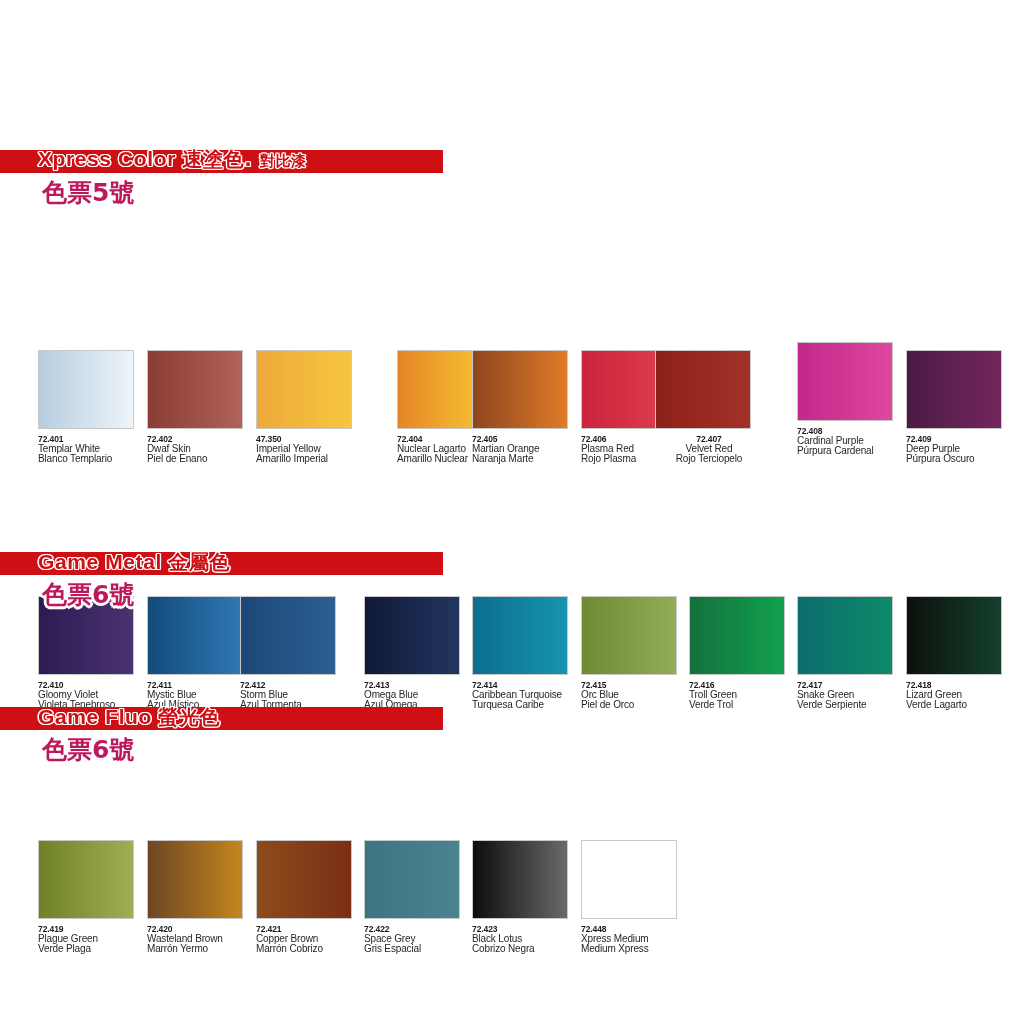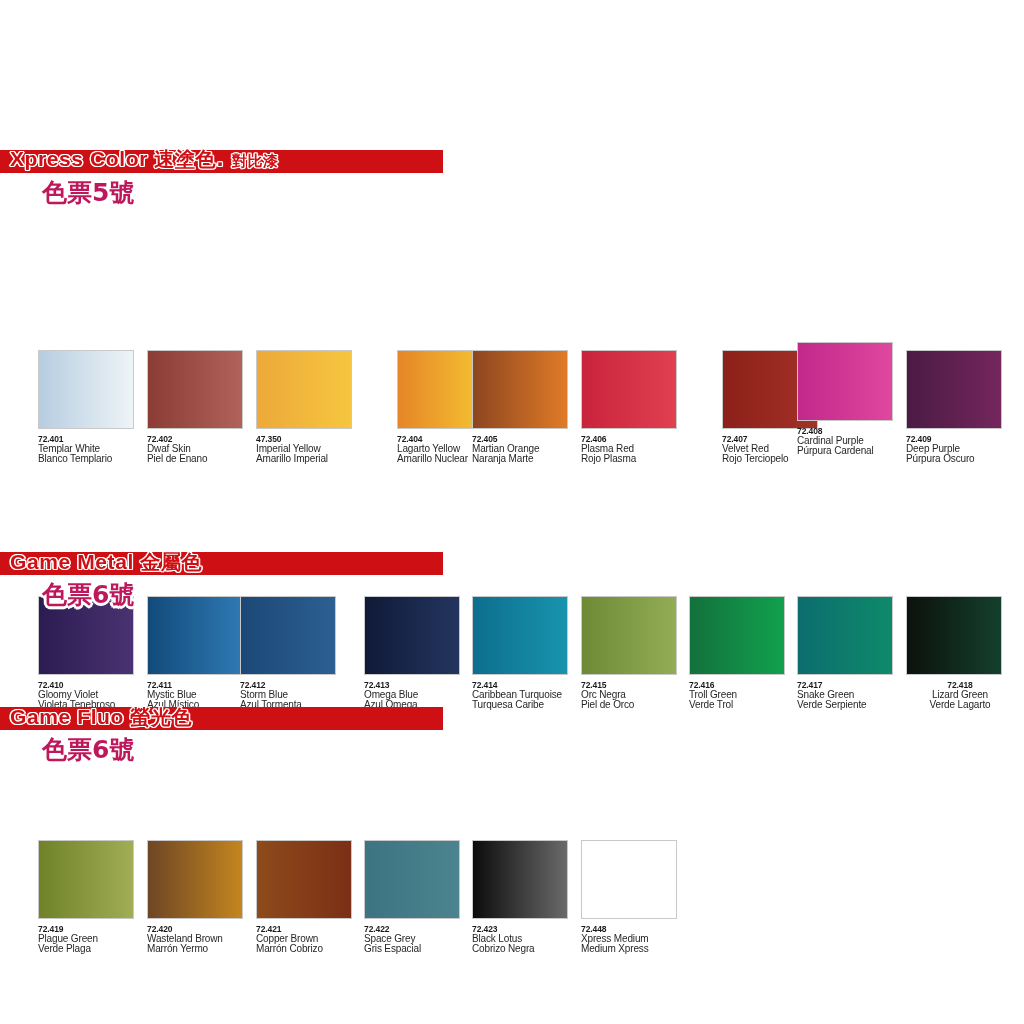--- a/index.html
+++ b/index.html
@@ -27,20 +27,21 @@
     color:#ffffff;
     letter-spacing:0.6px;
     padding-left:10px;
     white-space:nowrap;
     line-height:23px;
     position:relative;
     top:-2px;
     text-shadow:
       -1.4px 0 0 #fff, 1.4px 0 0 #fff, 0 -1.4px 0 #fff, 0 1.4px 0 #fff,
       -1px -1px 0 #fff, 1px -1px 0 #fff, -1px 1px 0 #fff, 1px 1px 0 #fff;
+    margin-left: 28px;
   }
   .bar-text .en{font-family:"Liberation Sans", sans-serif;color:#ce0f14;}
   .bar-text .cn{font-family:"DejaVu Sans", sans-serif;color:#ce0f14;font-size:20px;}
   .bar-text .cn-small{font-family:"DejaVu Sans", sans-serif;color:#ce0f14;font-size:15px;}
 
   
   .row{position:absolute;left:0;}
   .cell{position:absolute;top:0;width:108px;}
   .chip{
     width:96px;height:79px;
@@ -103,41 +104,41 @@
           <div class="labels">
             <div class="code">47.350</div>
             <div class="nm">Imperial Yellow</div>
             <div class="nm">Amarillo Imperial</div>
           </div>
         </div>
         <div class="cell" style="left: 364px; top: 175px; padding-left: 33px;">
           <div class="chip" style="background: linear-gradient(to right, rgb(229, 133, 39) 0%, rgb(247, 202, 51) 100%); width: 96px; height: 79px;"></div>
           <div class="labels">
             <div class="code">72.404</div>
-            <div class="nm">Lagarto Yellow</div>
+            <div class="nm">Nuclear Lagarto</div>
             <div class="nm">Amarillo Nuclear</div>
           </div>
         </div>
         <div class="cell" style="left: 472px; top: 175px;">
           <div class="chip" style="background: linear-gradient(to right, rgb(141, 69, 32) 0%, rgb(224, 123, 39) 100%); width: 96px; height: 79px;"></div>
           <div class="labels">
             <div class="code">72.405</div>
             <div class="nm">Martian Orange</div>
             <div class="nm">Naranja Marte</div>
           </div>
         </div>
         <div class="cell" style="left: 581px; top: 175px;">
           <div class="chip" style="background: linear-gradient(to right, rgb(201, 35, 60) 0%, rgb(224, 64, 80) 100%); width: 96px; height: 79px;"></div>
           <div class="labels">
             <div class="code">72.406</div>
             <div class="nm">Plasma Red</div>
             <div class="nm">Rojo Plasma</div>
           </div>
         </div>
-        <div class="cell" style="left: 722px; top: 175px;">
+        <div class="cell" style="left: 655px; top: 175px; text-align: center;">
           <div class="chip" style="background: linear-gradient(to right, rgb(140, 32, 24) 0%, rgb(163, 49, 40) 100%); width: 96px; height: 79px;"></div>
           <div class="labels">
             <div class="code">72.407</div>
             <div class="nm">Velvet Red</div>
             <div class="nm">Rojo Terciopelo</div>
           </div>
         </div>
         <div class="cell" style="left: 797px; top: 167px;">
           <div class="chip" style="background: linear-gradient(to right, rgb(193, 40, 138) 0%, rgb(224, 71, 159) 100%); width: 96px; height: 79px;"></div>
           <div class="labels">
@@ -193,41 +194,41 @@
           <div class="labels">
             <div class="code">72.414</div>
             <div class="nm">Caribbean Turquoise</div>
             <div class="nm">Turquesa Caribe</div>
           </div>
         </div>
         <div class="cell" style="left: 581px; top: 298px;">
           <div class="chip" style="background: linear-gradient(to right, rgb(110, 138, 53) 0%, rgb(146, 173, 85) 100%); width: 96px; height: 79px;"></div>
           <div class="labels">
             <div class="code">72.415</div>
-            <div class="nm">Orc Negra</div>
+            <div class="nm">Orc Blue</div>
             <div class="nm">Piel de Orco</div>
           </div>
         </div>
         <div class="cell" style="left: 689px; top: 298px;">
           <div class="chip" style="background: linear-gradient(to right, rgb(19, 113, 60) 0%, rgb(17, 161, 78) 100%); width: 96px; height: 79px;"></div>
           <div class="labels">
             <div class="code">72.416</div>
             <div class="nm">Troll Green</div>
             <div class="nm">Verde Trol</div>
           </div>
         </div>
         <div class="cell" style="left: 797px; top: 298px;">
           <div class="chip" style="background: linear-gradient(to right, rgb(12, 109, 110) 0%, rgb(14, 138, 106) 100%); width: 96px; height: 79px;"></div>
           <div class="labels">
             <div class="code">72.417</div>
             <div class="nm">Snake Green</div>
             <div class="nm">Verde Serpiente</div>
           </div>
         </div>
-        <div class="cell" style="left: 906px; top: 298px; text-align: center;">
+        <div class="cell" style="left: 906px; top: 298px;">
           <div class="chip" style="background: linear-gradient(to right, rgb(12, 17, 12) 0%, rgb(20, 64, 45) 100%); width: 96px; height: 79px;"></div>
           <div class="labels">
             <div class="code">72.418</div>
             <div class="nm">Lizard Green</div>
             <div class="nm">Verde Lagarto</div>
           </div>
         </div>
       </div>
       <div class="row" style="top: 420px;">
         <div class="cell" style="left: 38px; top: 420px;">

